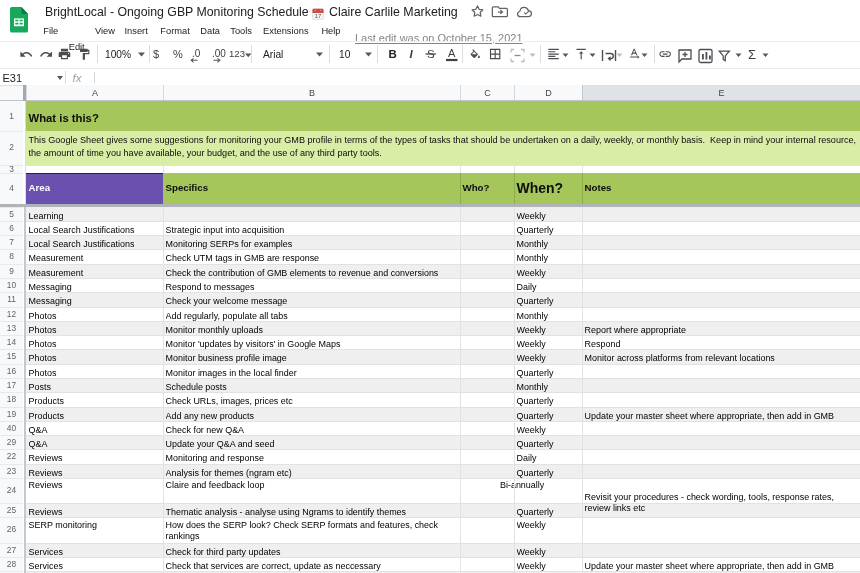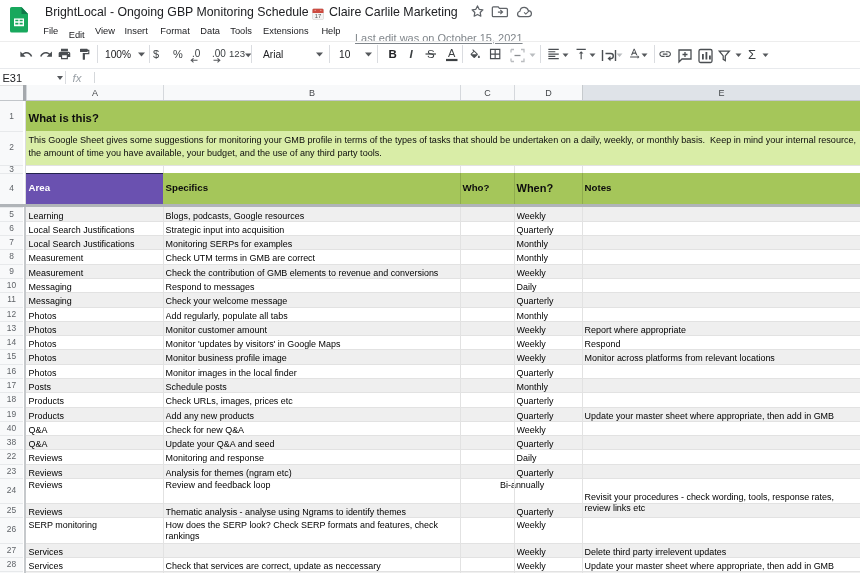--- a/index.html
+++ b/index.html
@@ -36,21 +36,21 @@
  <path d="M9.5 3.9l1.65 3.4 3.75.52-2.72 2.63.64 3.75-3.32-1.74-3.32 1.74.64-3.75-2.72-2.63 3.75-.52z" stroke-linejoin="round"></path>
  <path d="M25.3 4.9h4.9l1.25 1.55h7c.52 0 .95.43.95.95v6.3c0 .52-.43.95-.95.95H25.3c-.52 0-.95-.43-.95-.95V5.85c0-.52.43-.95.95-.95z"></path>
  <path d="M29.9 10.1h4.6M32.3 8l2.3 2.1-2.3 2.1" stroke-width="1.1"></path>
  <path d="M51.6 14.6h8.6c1.75 0 3.2-1.4 3.2-3.1 0-1.7-1.4-3-3.1-3-.5-1.8-2.1-3.1-4.05-3.1-2.25 0-4.05 1.7-4.25 3.85-1.4.28-2.45 1.5-2.45 2.9 0 1.4 1.2 2.45 2.8 2.45z" stroke-linejoin="round"></path>
  <path d="M56.1 10.4l1.7 1.7 3.3-3.2" stroke-width="1.1"></path>
 </g>
 </svg></div>
 
 <div class="abs" style="left:0;top:25.7px;height:13px;font-size:9.3px;color:#202124;width:860px">
       <span style="position:absolute;left:43.3px;top:0">File</span>
-      <span style="position:absolute;left:68.7px;top:4px">Edit</span>
+      <span style="position:absolute;left:68.7px;top:16px">Edit</span>
       <span style="position:absolute;left:94.9px;top:0">View</span>
       <span style="position:absolute;left:124.5px;top:0">Insert</span>
       <span style="position:absolute;left:160.3px;top:0">Format</span>
       <span style="position:absolute;left:200.3px;top:0">Data</span>
       <span style="position:absolute;left:230.3px;top:0">Tools</span>
       <span style="position:absolute;left:263.1px;top:0">Extensions</span>
       <span style="position:absolute;left:321.4px;top:0">Help</span>
 <span style="position:absolute;left:355px;top:6px;font-size:11px;color:#80868b;text-decoration:underline">Last edit was on October 15, 2021</span>
 </div>
 
@@ -187,21 +187,21 @@
 <div class="abs" style="left:28.5px;top:147px;font-size:9.1px;line-height:13px;color:#0d0d0d;white-space:nowrap">the amount of time you have available, your budget, and the use of any third party tools.</div>
 
 <div class="hl" style="top:164.8px"></div>
 
 <div class="abs" style="left:26px;top:173.3px;width:137px;height:30.7px;background:#6a51b0"></div>
 <div class="abs" style="left:26px;top:172.9px;width:137px;height:1.3px;background:#23234c"></div>
 <div class="abs" style="left:163px;top:173.3px;width:697px;height:30.7px;background:#a5c65a"></div>
 <div class="abs" style="left:28.5px;top:173.3px;height:30.7px;line-height:30.7px;font-size:9.7px;font-weight:bold;color:#fff">Area</div>
 <div class="abs" style="left:165.5px;top:173.3px;height:30.7px;line-height:30.7px;font-size:9.7px;font-weight:bold;color:#0d0d0d">Specifics</div>
 <div class="abs" style="left:462.5px;top:173.3px;height:30.7px;line-height:30.7px;font-size:9.7px;font-weight:bold;color:#0d0d0d">Who?</div>
-<div class="abs" style="left:516.5px;top:173.3px;height:30.7px;line-height:30.7px;font-size:11px;font-weight:bold;color:#0d0d0d">When?</div>
+<div class="abs" style="left:516.5px;top:173.3px;height:30.7px;line-height:30.7px;font-size:14px;font-weight:bold;color:#0d0d0d">When?</div>
 <div class="abs" style="left:584.5px;top:173.3px;height:30.7px;line-height:30.7px;font-size:9.7px;font-weight:bold;color:#0d0d0d">Notes</div>
 <div class="abs" style="left:460px;top:173.3px;width:1px;height:30.7px;background:rgba(0,0,0,0.13)"></div>
 <div class="abs" style="left:514px;top:173.3px;width:1px;height:30.7px;background:rgba(0,0,0,0.13)"></div>
 <div class="abs" style="left:582px;top:173.3px;width:1px;height:30.7px;background:rgba(0,0,0,0.13)"></div>
 
 <div class="band" style="top:206.6px;height:14.3px"></div>
 <div class="band" style="top:235.2px;height:14.3px"></div>
 <div class="band" style="top:263.7px;height:14.3px"></div>
 <div class="band" style="top:292.3px;height:14.3px"></div>
 <div class="band" style="top:320.8px;height:14.3px"></div>
@@ -231,45 +231,44 @@
 <div class="hl" style="top:449.4px"></div>
 <div class="hl" style="top:463.6px"></div>
 <div class="hl" style="top:477.9px"></div>
 <div class="hl" style="top:503.1px"></div>
 <div class="hl" style="top:517.4px"></div>
 <div class="hl" style="top:542.6px"></div>
 <div class="hl" style="top:556.9px"></div>
 <div class="hl" style="top:571.2px"></div>
 <div class="band" style="top:572.2px;height:0.8px"></div>
 <div class="cell" style="left:28.6px;top:206.6px;height:14.3px;width:133.4px;line-height:18.7px">Learning</div>
-<div class="cell" style="left:165.6px;top:206.6px;height:14.3px;width:334.4px;line-height:18.7px">Blogs, podcasts, Google resources</div>
 <div class="cell" style="left:516.6px;top:206.6px;height:14.3px;width:64.4px;line-height:18.7px">Weekly</div>
 <div class="cell" style="left:28.6px;top:220.9px;height:14.3px;width:133.4px;line-height:18.7px">Local Search Justifications</div>
 <div class="cell" style="left:165.6px;top:220.9px;height:14.3px;width:334.4px;line-height:18.7px">Strategic input into acquisition</div>
 <div class="cell" style="left:516.6px;top:220.9px;height:14.3px;width:64.4px;line-height:18.7px">Quarterly</div>
 <div class="cell" style="left:28.6px;top:235.2px;height:14.3px;width:133.4px;line-height:18.7px">Local Search Justifications</div>
 <div class="cell" style="left:165.6px;top:235.2px;height:14.3px;width:334.4px;line-height:18.7px">Monitoring SERPs for examples</div>
 <div class="cell" style="left:516.6px;top:235.2px;height:14.3px;width:64.4px;line-height:18.7px">Monthly</div>
 <div class="cell" style="left:28.6px;top:249.4px;height:14.3px;width:133.4px;line-height:18.7px">Measurement</div>
-<div class="cell" style="left:165.6px;top:249.4px;height:14.3px;width:334.4px;line-height:18.7px">Check UTM terms in GMB are correct</div>
+<div class="cell" style="left:165.6px;top:249.4px;height:14.3px;width:334.4px;line-height:18.7px">Check UTM tags in GMB are response</div>
 <div class="cell" style="left:516.6px;top:249.4px;height:14.3px;width:64.4px;line-height:18.7px">Monthly</div>
 <div class="cell" style="left:28.6px;top:263.7px;height:14.3px;width:133.4px;line-height:18.7px">Measurement</div>
 <div class="cell" style="left:165.6px;top:263.7px;height:14.3px;width:334.4px;line-height:18.7px">Check the contribution of GMB elements to revenue and conversions</div>
 <div class="cell" style="left:516.6px;top:263.7px;height:14.3px;width:64.4px;line-height:18.7px">Weekly</div>
 <div class="cell" style="left:28.6px;top:278.0px;height:14.3px;width:133.4px;line-height:18.7px">Messaging</div>
 <div class="cell" style="left:165.6px;top:278.0px;height:14.3px;width:334.4px;line-height:18.7px">Respond to messages</div>
 <div class="cell" style="left:516.6px;top:278.0px;height:14.3px;width:64.4px;line-height:18.7px">Daily</div>
 <div class="cell" style="left:28.6px;top:292.3px;height:14.3px;width:133.4px;line-height:18.7px">Messaging</div>
 <div class="cell" style="left:165.6px;top:292.3px;height:14.3px;width:334.4px;line-height:18.7px">Check your welcome message</div>
 <div class="cell" style="left:516.6px;top:292.3px;height:14.3px;width:64.4px;line-height:18.7px">Quarterly</div>
 <div class="cell" style="left:28.6px;top:306.6px;height:14.3px;width:133.4px;line-height:18.7px">Photos</div>
 <div class="cell" style="left:165.6px;top:306.6px;height:14.3px;width:334.4px;line-height:18.7px">Add regularly, populate all tabs</div>
 <div class="cell" style="left:516.6px;top:306.6px;height:14.3px;width:64.4px;line-height:18.7px">Monthly</div>
 <div class="cell" style="left:28.6px;top:320.8px;height:14.3px;width:133.4px;line-height:18.7px">Photos</div>
-<div class="cell" style="left:165.6px;top:320.8px;height:14.3px;width:334.4px;line-height:18.7px">Monitor customer amount</div>
+<div class="cell" style="left:165.6px;top:320.8px;height:14.3px;width:334.4px;line-height:18.7px">Monitor monthly uploads</div>
 <div class="cell" style="left:516.6px;top:320.8px;height:14.3px;width:64.4px;line-height:18.7px">Weekly</div>
 <div class="cell" style="left:584.6px;top:320.8px;height:14.3px;width:275.4px;line-height:18.7px">Report where appropriate</div>
 <div class="cell" style="left:28.6px;top:335.1px;height:14.3px;width:133.4px;line-height:18.7px">Photos</div>
 <div class="cell" style="left:165.6px;top:335.1px;height:14.3px;width:334.4px;line-height:18.7px">Monitor 'updates by visitors' in Google Maps</div>
 <div class="cell" style="left:516.6px;top:335.1px;height:14.3px;width:64.4px;line-height:18.7px">Weekly</div>
 <div class="cell" style="left:584.6px;top:335.1px;height:14.3px;width:275.4px;line-height:18.7px">Respond</div>
 <div class="cell" style="left:28.6px;top:349.4px;height:14.3px;width:133.4px;line-height:18.7px">Photos</div>
 <div class="cell" style="left:165.6px;top:349.4px;height:14.3px;width:334.4px;line-height:18.7px">Monitor business profile image</div>
 <div class="cell" style="left:516.6px;top:349.4px;height:14.3px;width:64.4px;line-height:18.7px">Weekly</div>
 <div class="cell" style="left:584.6px;top:349.4px;height:14.3px;width:275.4px;line-height:18.7px">Monitor across platforms from relevant locations</div>
@@ -292,32 +291,32 @@
 <div class="cell" style="left:28.6px;top:435.1px;height:14.3px;width:133.4px;line-height:18.7px">Q&amp;A</div>
 <div class="cell" style="left:165.6px;top:435.1px;height:14.3px;width:334.4px;line-height:18.7px">Update your Q&amp;A and seed</div>
 <div class="cell" style="left:516.6px;top:435.1px;height:14.3px;width:64.4px;line-height:18.7px">Quarterly</div>
 <div class="cell" style="left:28.6px;top:449.4px;height:14.3px;width:133.4px;line-height:18.7px">Reviews</div>
 <div class="cell" style="left:165.6px;top:449.4px;height:14.3px;width:334.4px;line-height:18.7px">Monitoring and response</div>
 <div class="cell" style="left:516.6px;top:449.4px;height:14.3px;width:64.4px;line-height:18.7px">Daily</div>
 <div class="cell" style="left:28.6px;top:463.6px;height:14.3px;width:133.4px;line-height:18.7px">Reviews</div>
 <div class="cell" style="left:165.6px;top:463.6px;height:14.3px;width:334.4px;line-height:18.7px">Analysis for themes (ngram etc)</div>
 <div class="cell" style="left:516.6px;top:463.6px;height:14.3px;width:64.4px;line-height:18.7px">Quarterly</div>
 <div class="cell dbl" style="left:28.6px;top:477.9px;height:25.2px;width:133.4px;line-height:11.6px">Reviews</div>
-<div class="cell dbl" style="left:165.6px;top:477.9px;height:25.2px;width:334.4px;line-height:11.6px">Review and feedback loop</div>
+<div class="cell dbl" style="left:165.6px;top:477.9px;height:25.2px;width:334.4px;line-height:11.6px">Claire and feedback loop</div>
 <div class="cell dbl" style="left:500px;top:477.9px;height:25.2px;width:64.4px;line-height:11.6px">Bi-annually</div>
 <div class="cell dbl" style="left:584.6px;top:490px;height:25.2px;width:275.4px;line-height:11px">Revisit your procedures - check wording, tools, response rates,<br>review links etc</div>
 <div class="cell" style="left:28.6px;top:503.1px;height:14.3px;width:133.4px;line-height:18.7px">Reviews</div>
 <div class="cell" style="left:165.6px;top:503.1px;height:14.3px;width:334.4px;line-height:18.7px">Thematic analysis - analyse using Ngrams to identify themes</div>
 <div class="cell" style="left:516.6px;top:503.1px;height:14.3px;width:64.4px;line-height:18.7px">Quarterly</div>
 <div class="cell dbl" style="left:165.6px;top:517.4px;height:25.2px;width:334.4px;line-height:11.6px">How does the SERP look? Check SERP formats and features, check<br>rankings</div>
 <div class="cell dbl" style="left:28.6px;top:517.4px;height:25.2px;width:133.4px;line-height:11.6px">SERP monitoring</div>
 <div class="cell dbl" style="left:516.6px;top:517.4px;height:25.2px;width:64.4px;line-height:11.6px">Weekly</div>
 <div class="cell" style="left:28.6px;top:542.6px;height:14.3px;width:133.4px;line-height:18.7px">Services</div>
+<div class="cell" style="left:165.6px;top:542.6px;height:14.3px;width:334.4px;line-height:18.7px">Check for third party updates</div>
 <div class="cell" style="left:516.6px;top:542.6px;height:14.3px;width:64.4px;line-height:18.7px">Weekly</div>
-<div class="cell" style="left:584.6px;top:542.6px;height:14.3px;width:275.4px;line-height:18.7px">Delete third party irrelevent updates</div>
 <div class="cell" style="left:28.6px;top:556.9px;height:14.3px;width:133.4px;line-height:18.7px">Services</div>
 <div class="cell" style="left:165.6px;top:556.9px;height:14.3px;width:334.4px;line-height:18.7px">Check that services are correct, update as neccessary</div>
 <div class="cell" style="left:516.6px;top:556.9px;height:14.3px;width:64.4px;line-height:18.7px">Weekly</div>
 <div class="cell" style="left:584.6px;top:556.9px;height:14.3px;width:275.4px;line-height:18.7px">Update your master sheet where appropriate, then add in GMB</div>
 
 <div class="vl" style="left:163px;top:164.8px;height:8.5px"></div>
 <div class="vl" style="left:460px;top:164.8px;height:8.5px"></div>
 <div class="vl" style="left:514px;top:164.8px;height:8.5px"></div>
 <div class="vl" style="left:582px;top:164.8px;height:8.5px"></div>
 <div class="vl" style="left:163px;top:206.6px;height:366.4px"></div>
@@ -339,21 +338,21 @@
 <div class="gn" style="top:292.3px;height:14.3px;line-height:14.3px">11</div>
 <div class="gn" style="top:306.6px;height:14.3px;line-height:14.3px">12</div>
 <div class="gn" style="top:320.8px;height:14.3px;line-height:14.3px">13</div>
 <div class="gn" style="top:335.1px;height:14.3px;line-height:14.3px">14</div>
 <div class="gn" style="top:349.4px;height:14.3px;line-height:14.3px">15</div>
 <div class="gn" style="top:363.7px;height:14.3px;line-height:14.3px">16</div>
 <div class="gn" style="top:378.0px;height:14.3px;line-height:14.3px">17</div>
 <div class="gn" style="top:392.2px;height:14.3px;line-height:14.3px">18</div>
 <div class="gn" style="top:406.5px;height:14.3px;line-height:14.3px">19</div>
 <div class="gn" style="top:420.8px;height:14.3px;line-height:14.3px">40</div>
-<div class="gn" style="top:435.1px;height:14.3px;line-height:14.3px">38</div>
+<div class="gn" style="top:435.1px;height:14.3px;line-height:14.3px">29</div>
 <div class="gn" style="top:449.4px;height:14.3px;line-height:14.3px">22</div>
 <div class="gn" style="top:463.6px;height:14.3px;line-height:14.3px">23</div>
 <div class="gn" style="top:477.9px;height:25.2px;line-height:25.2px">24</div>
 <div class="gn" style="top:503.1px;height:14.3px;line-height:14.3px">25</div>
 <div class="gn" style="top:517.4px;height:25.2px;line-height:25.2px">26</div>
 <div class="gn" style="top:542.6px;height:14.3px;line-height:14.3px">27</div>
 <div class="gn" style="top:556.9px;height:14.3px;line-height:14.3px">28</div>
 <div class="ghl" style="top:206.6px"></div>
 <div class="ghl" style="top:220.9px"></div>
 <div class="ghl" style="top:235.2px"></div>

